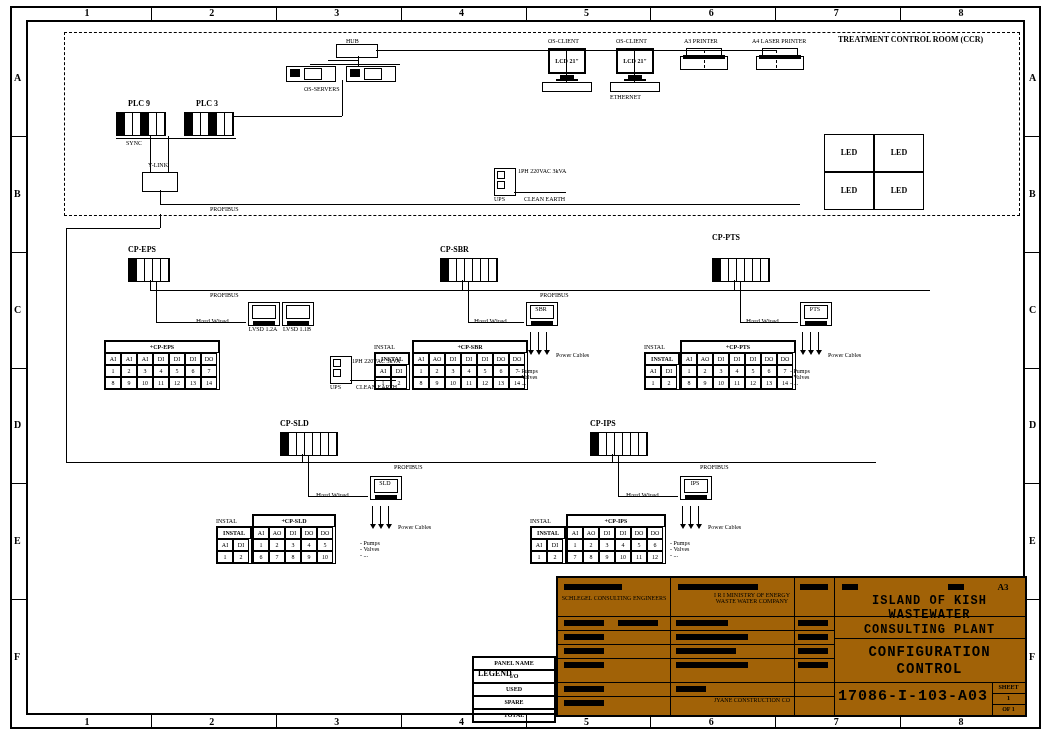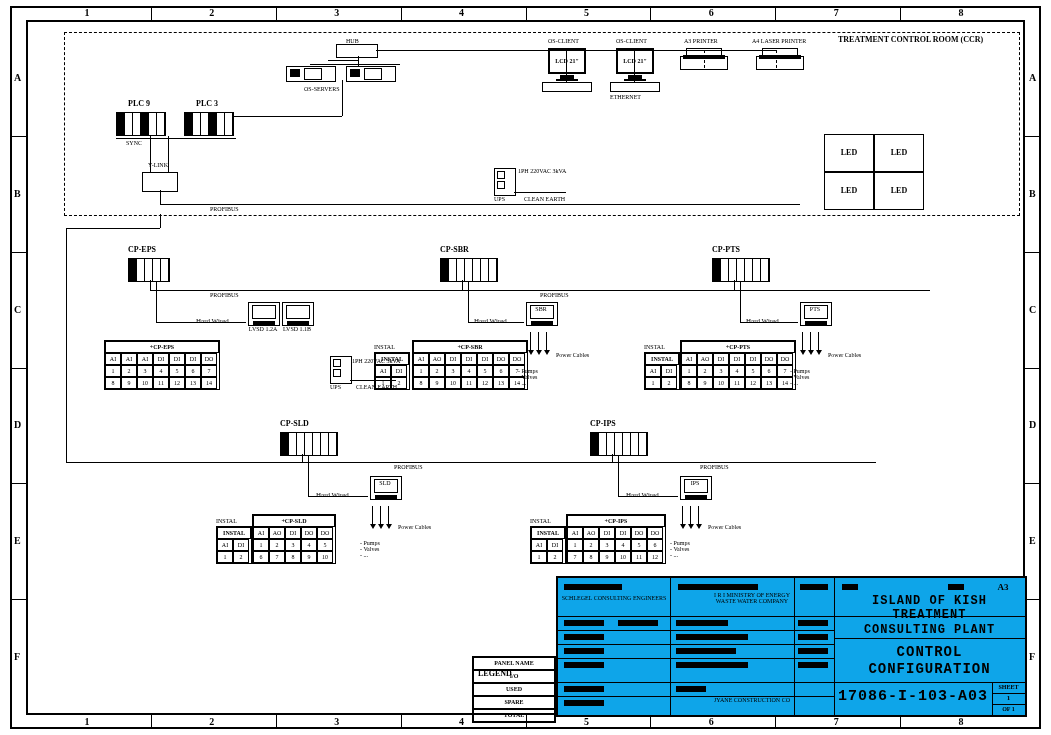--- a/index.html
+++ b/index.html
@@ -19,21 +19,21 @@
   .txt.s{font-weight:400;font-size:7px;}
   .txt.xs{font-weight:400;font-size:6px;}
   .line{position:absolute;background:#000;}
   .line.h{height:1px;}
   .line.v{width:1px;}
   
   .rig{position:absolute;}
   .rig .c{position:absolute;border:1px solid #000;background:#fff;}
   .rig .b{position:absolute;background:#000;}
   
-  .tb{position:absolute;border:2px solid #000;background:#0ea5e9;}
+  .tb{position:absolute;border:2px solid #000;background:#a16207;}
   .tb .cell{position:absolute;border:1px solid #000;font:600 8px/1.1 Verdana;text-align:center;}
   .tb .big{font:600 12px/1.2 "Courier New",monospace;letter-spacing:1px;}
   .bar{position:absolute;background:#000;height:6px;}
   
   .mtbl{position:absolute;border:1px solid #000;}
   .mtbl .r{display:flex;}
   .mtbl .d{border:1px solid #000;width:14px;height:10px;font:400 6px/10px Verdana;text-align:center;}
   .mtbl .hd{font-weight:700;background:#fff;}
   .legend{position:absolute;border:1px solid #000;}
   .legend .r{display:flex;}
@@ -382,21 +382,21 @@
 
   <div class="ups" style="left:330px;top:356px;">
       <div class="d"></div>
       <div class="d"></div>
     </div>
   <div class="txt xs" style="left:330px;top:384px;">UPS</div>
   <div class="txt xs" style="left:352px;top:358px;">1PH 220VAC 3kVA</div>
   <div class="line h" style="left:350px;top:380px;width:46px;"></div>
   <div class="txt xs" style="left:356px;top:384px;">CLEAN EARTH</div>
 
-  <div class="txt" style="left:712px;top:246px;">CP-PTS</div>
+  <div class="txt" style="left:712px;top:234px;">CP-PTS</div>
   <div class="plc" style="left:712px;top:258px;">
       <div class="rack">
         <div class="sl k"></div>
         <div class="sl"></div>
         <div class="sl"></div>
         <div class="sl"></div>
         <div class="sl"></div>
         <div class="sl"></div>
         <div class="sl"></div>
       </div>
@@ -672,41 +672,41 @@
     <div class="bar" style="left:390px;top:6px;width:16px;"></div>
 
     <div class="cell" style="left:0;top:16px;width:112px;height:22px;border:none;"><span class="txt xs" style="position:static;">SCHLEGEL CONSULTING ENGINEERS</span></div>
     <div class="cell" style="left:112px;top:14px;width:164px;height:24px;border:none;">
       <span class="txt xs" style="position:static;display:block;">I R I  MINISTRY OF ENERGY</span>
       <span class="txt xs" style="position:static;display:block;">WASTE WATER COMPANY</span>
     </div>
     <div class="cell" style="left:428px;top:4px;width:34px;height:12px;border:none;font:700 9px Verdana;">A3</div>
 
     <div class="cell big" style="left:276px;top:16px;width:191px;border:none;">
-      <div>ISLAND OF KISH TREATMENT</div>
+      <div>ISLAND OF KISH WASTEWATER</div>
       <div>CONSULTING PLANT</div>
     </div>
 
     <div class="bar" style="left:6px;top:42px;width:40px;"></div>
     <div class="bar" style="left:60px;top:42px;width:40px;"></div>
     <div class="bar" style="left:6px;top:56px;width:40px;"></div>
     <div class="bar" style="left:6px;top:70px;width:40px;"></div>
     <div class="bar" style="left:6px;top:84px;width:40px;"></div>
     <div class="bar" style="left:118px;top:42px;width:52px;"></div>
     <div class="bar" style="left:118px;top:56px;width:72px;"></div>
     <div class="bar" style="left:118px;top:70px;width:60px;"></div>
     <div class="bar" style="left:118px;top:84px;width:72px;"></div>
     <div class="bar" style="left:240px;top:42px;width:30px;"></div>
     <div class="bar" style="left:240px;top:56px;width:30px;"></div>
     <div class="bar" style="left:240px;top:70px;width:30px;"></div>
     <div class="bar" style="left:240px;top:84px;width:30px;"></div>
 
     <div class="cell big" style="left:276px;top:66px;width:191px;border:none;font-size:14px;">
+      <div>CONFIGURATION</div>
       <div>CONTROL</div>
-      <div>CONFIGURATION</div>
     </div>
 
     <div class="bar" style="left:6px;top:108px;width:40px;"></div>
     <div class="bar" style="left:6px;top:122px;width:40px;"></div>
     <div class="bar" style="left:118px;top:108px;width:30px;"></div>
     <div class="cell" style="left:112px;top:118px;width:164px;height:18px;border:none;"><span class="txt xs" style="position:static;">JYANE CONSTRUCTION CO</span></div>
     <div class="cell big" style="left:276px;top:110px;width:158px;border:none;font-size:15px;">17086-I-103-A03</div>
     <div class="cell" style="left:434px;top:104px;width:33px;height:11px;border:none;font:600 6px/11px Verdana;">SHEET</div>
     <div class="cell" style="left:434px;top:115px;width:33px;height:11px;border:none;font:600 7px/11px Verdana;">1</div>
     <div class="cell" style="left:434px;top:126px;width:33px;height:11px;border:none;font:600 6px/11px Verdana;">OF 1</div>

